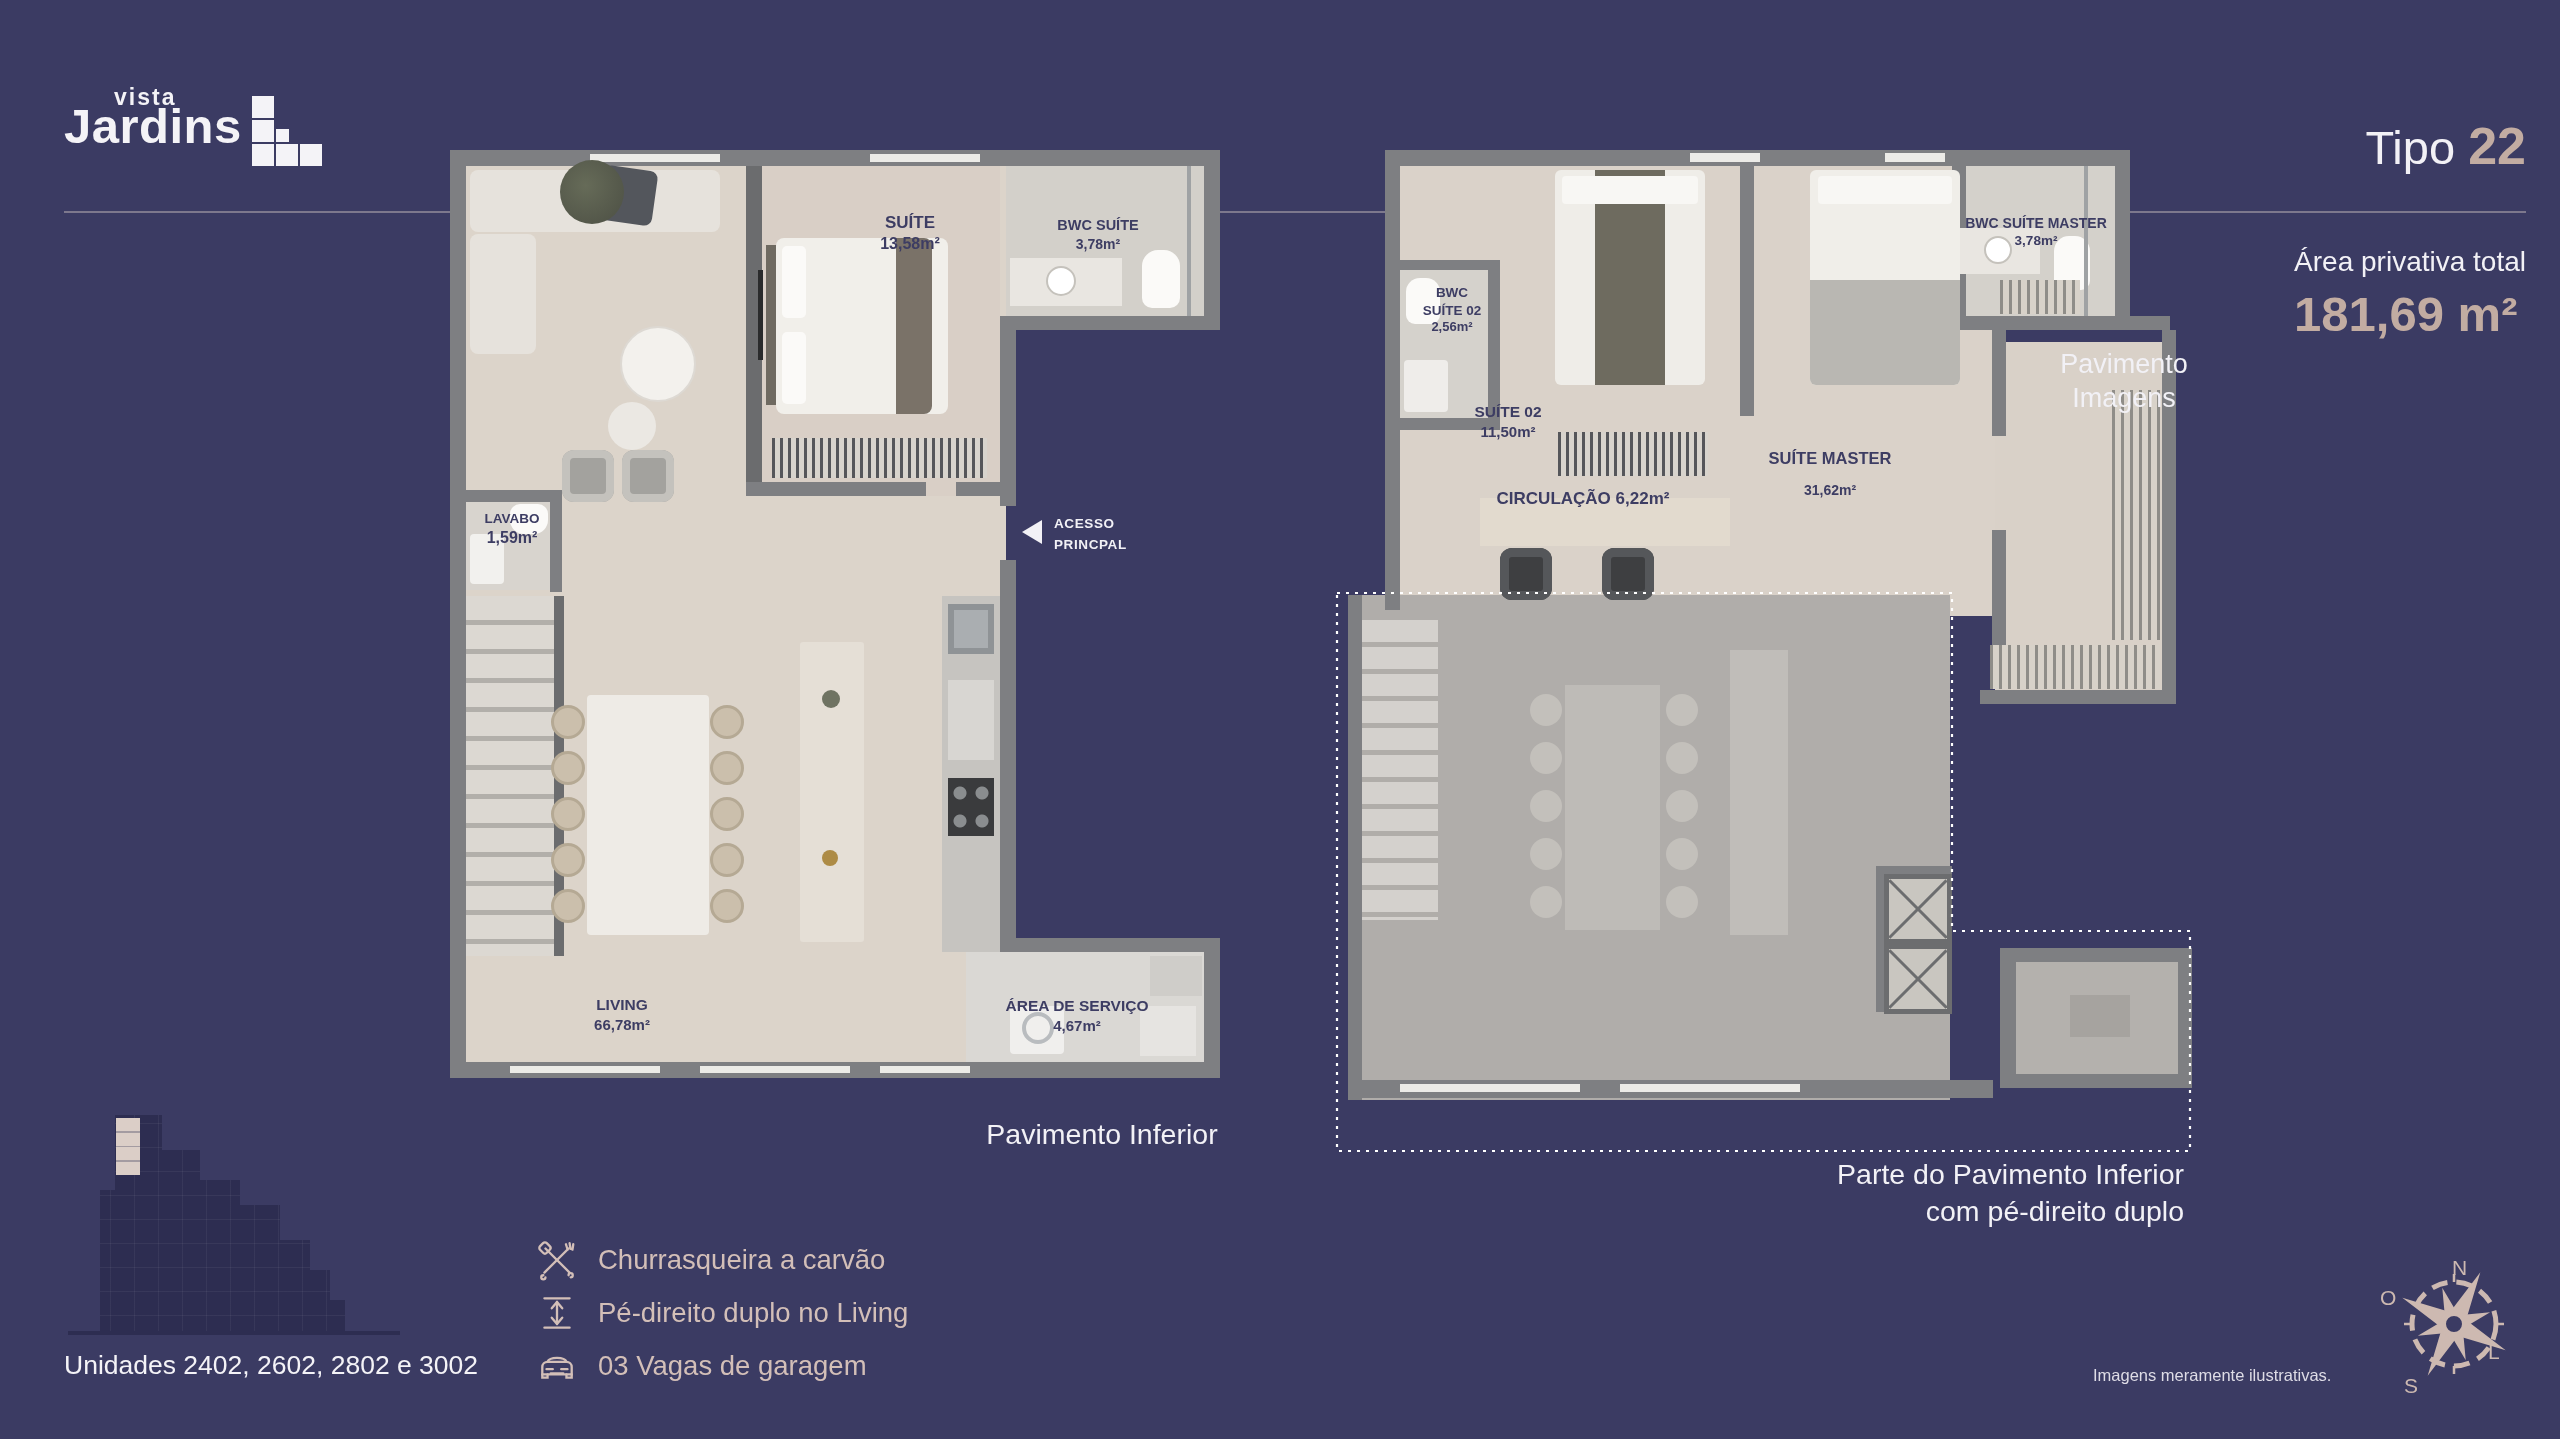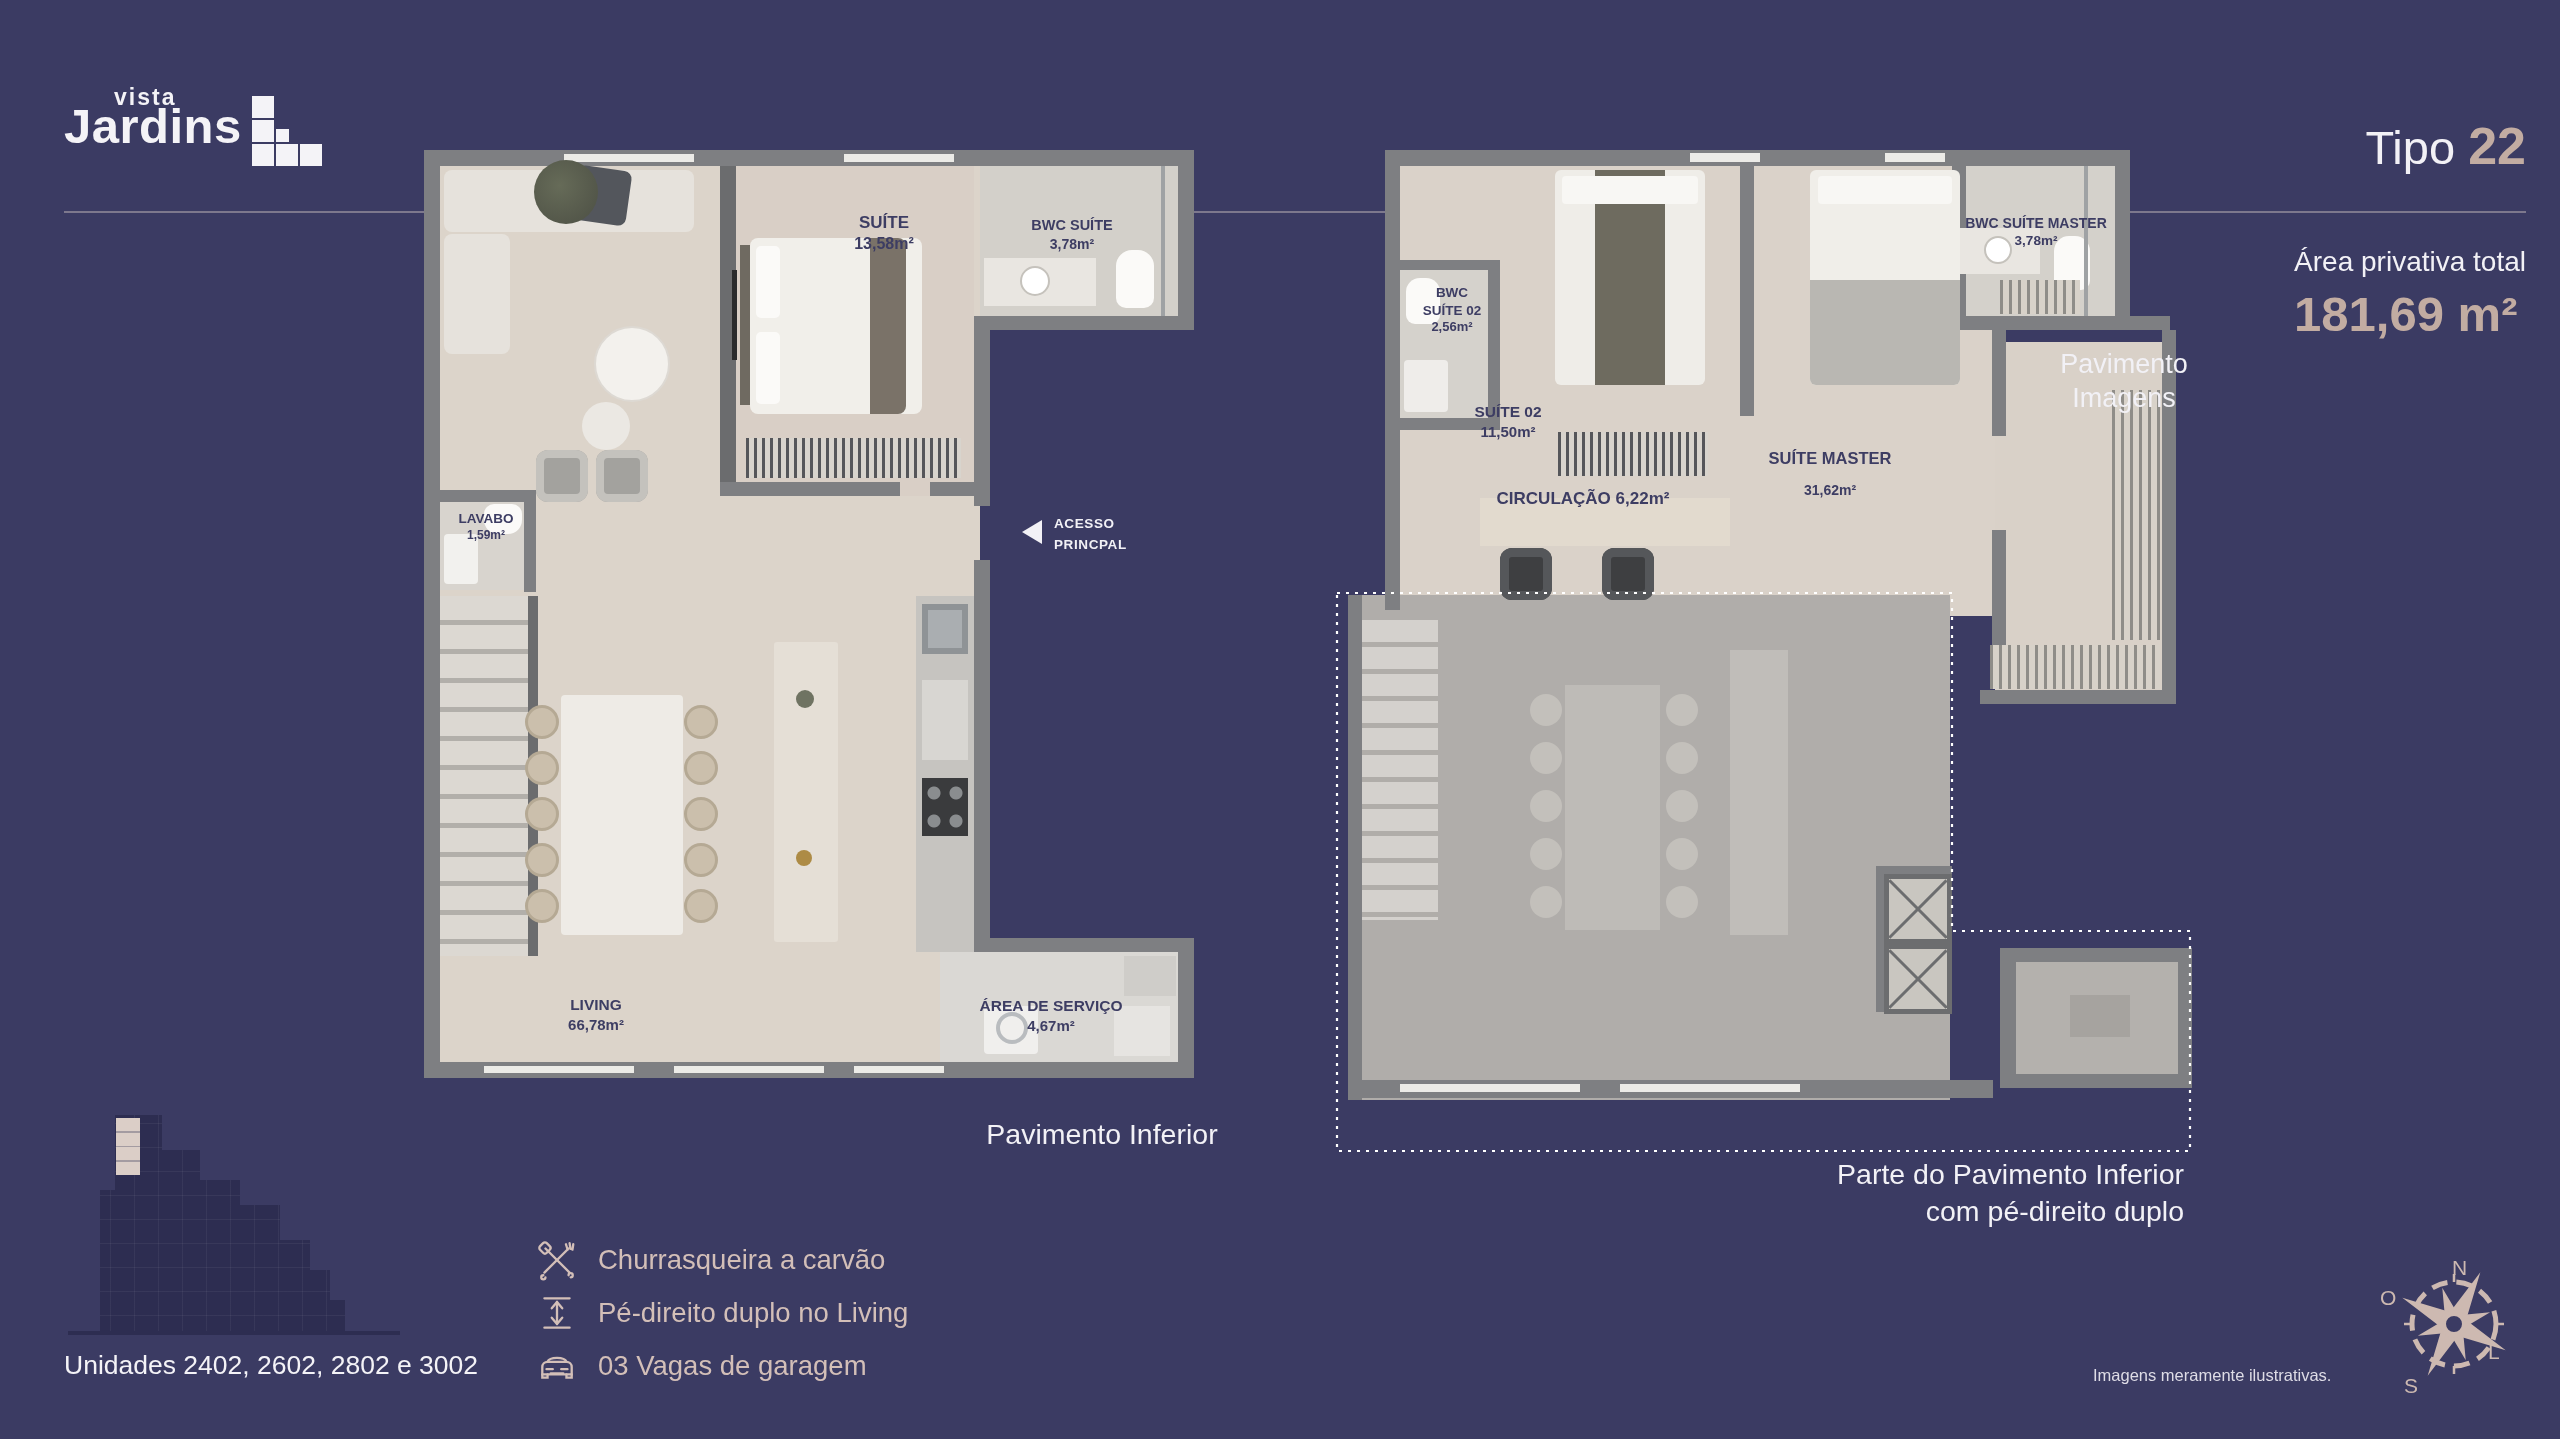--- a/index.html
+++ b/index.html
@@ -81,21 +81,21 @@
     <span class="blk" style="left:236px;top:60px;width:22px;height:22px;"></span>
   </span>
 </div>
 
 <div class="tipo"><span class="t1">Tipo </span><span class="t2">22</span></div>
 <div class="areabox">
   <div class="lbl">Área privativa total</div>
   <div class="val">181,69 m²</div>
 </div>
 
-<div class="plan" style="left:424px;top:150px;width:770px;height:945px;">
+<div class="plan" style="left:450px;top:150px;width:770px;height:945px;">
   
   <div class="floor" style="left:16px;top:16px;width:540px;height:900px;background:#DCD4CA;"></div>
   <div class="floor" style="left:296px;top:16px;width:254px;height:330px;background:#D9CFC6;"></div>
   <div class="floor" style="left:556px;top:16px;width:200px;height:152px;background:#D3D0CA;"></div>
   <div class="floor" style="left:516px;top:802px;width:240px;height:114px;background:#DAD8D4;"></div>
   
   <div class="wall" style="left:0;top:0;width:770px;height:16px;"></div>
   <div class="wall" style="left:0;top:0;width:16px;height:928px;"></div>
   <div class="wall" style="left:0;top:912px;width:770px;height:16px;"></div>
   <div class="wall" style="left:754px;top:0;width:16px;height:180px;"></div>
@@ -159,21 +159,21 @@
   <div style="position:absolute;left:498px;top:628px;width:46px;height:58px;background:#3A3B3D;
     background-image:radial-gradient(circle at 12px 15px,#8A8D8F 6px,transparent 7px),radial-gradient(circle at 34px 15px,#8A8D8F 6px,transparent 7px),radial-gradient(circle at 12px 43px,#8A8D8F 6px,transparent 7px),radial-gradient(circle at 34px 43px,#8A8D8F 6px,transparent 7px);"></div>
   
   <div style="position:absolute;left:560px;top:856px;width:54px;height:48px;background:#F0EFED;border-radius:4px;"></div>
   <div class="round" style="position:absolute;left:572px;top:862px;width:32px;height:32px;border:4px solid #B9BCBF;box-sizing:border-box;"></div>
   <div style="position:absolute;left:690px;top:856px;width:56px;height:50px;background:#E6E4E1;"></div>
   <div style="position:absolute;left:700px;top:806px;width:52px;height:40px;background:#CFCDC9;"></div>
   
   <div class="plabel" style="left:460px;top:62px;font-size:17px;"><div>SUÍTE</div><div class="ar" style="font-size:16px;">13,58m²</div></div>
   <div class="plabel" style="left:648px;top:66px;font-size:14.5px;"><div>BWC SUÍTE</div><div class="ar" style="font-size:14px;">3,78m²</div></div>
-  <div class="plabel" style="left:62px;top:360px;font-size:13.5px;"><div>LAVABO</div><div class="ar" style="font-size:12px;">1,59m²</div></div>
+  <div class="plabel" style="left:62px;top:360px;font-size:13.5px;"><div>LAVABO</div><div class="ar" style="font-size:16px;">1,59m²</div></div>
   <div class="plabel" style="left:172px;top:845px;font-size:15.5px;"><div>LIVING</div><div class="ar" style="font-size:15px;">66,78m²</div></div>
   <div class="plabel" style="left:627px;top:846px;font-size:15.5px;"><div>ÁREA DE SERVIÇO</div><div class="ar" style="font-size:15px;">4,67m²</div></div>
 </div>
 
 <div class="acesso" style="left:1022px;top:514px;width:150px;height:50px;">
   <div class="tri"></div>
   <div class="txt prel">ACESSO
 PRINCPAL</div>
 </div>
 

